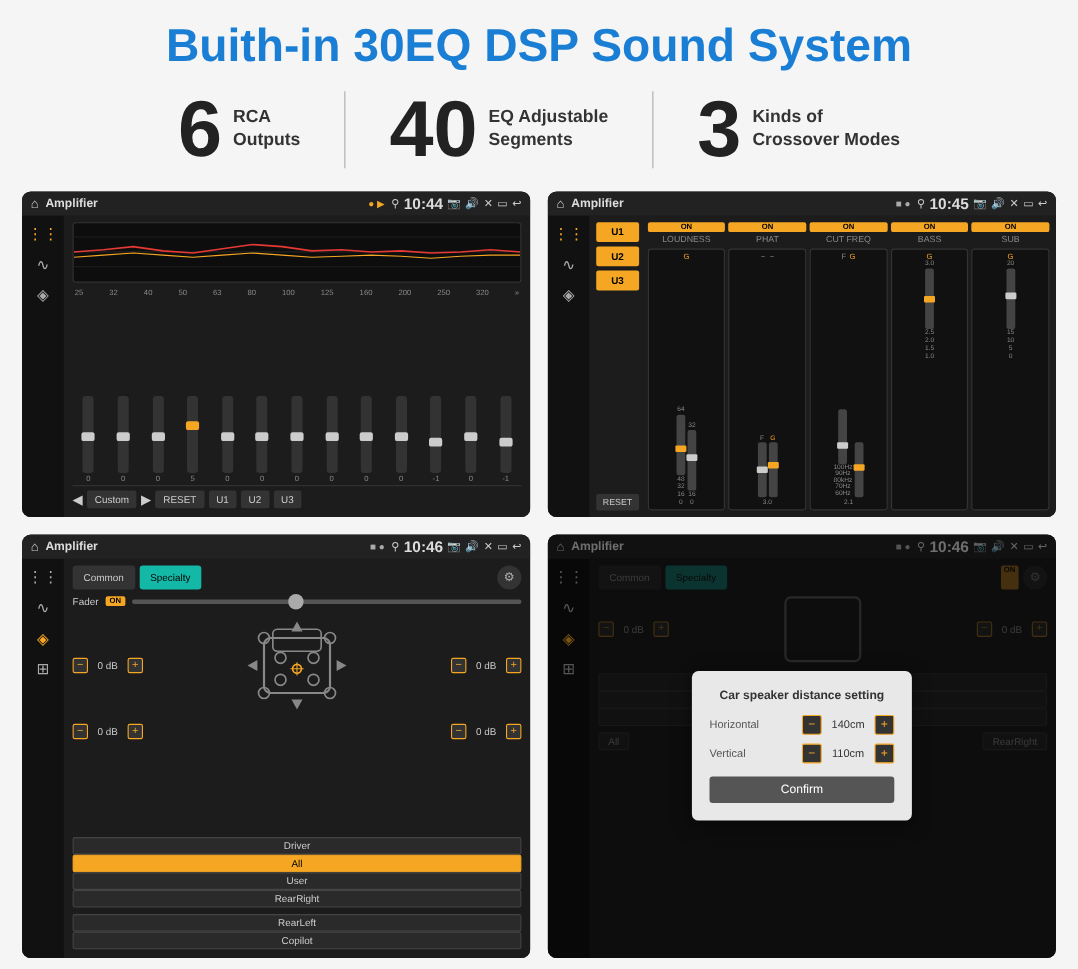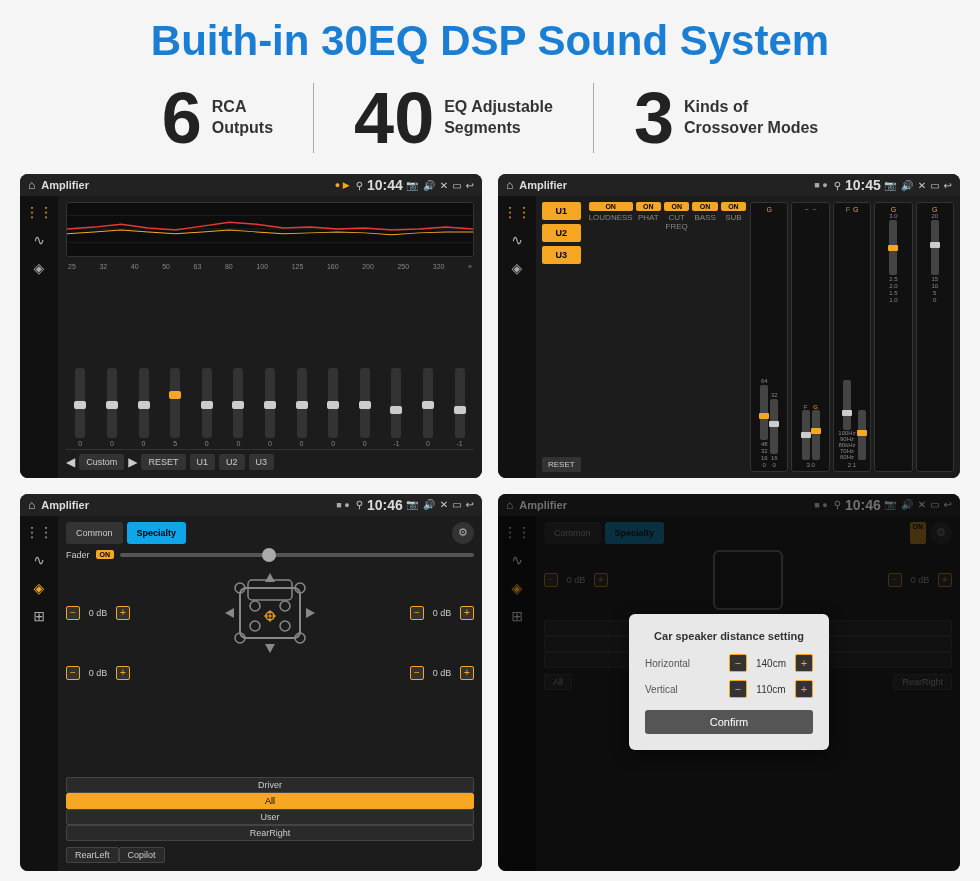--- a/index.html
+++ b/index.html
@@ -314,23 +314,23 @@
       background: #333;
       color: #ccc;
       border: none;
       padding: 3px 10px;
       font-size: 9px;
       border-radius: 3px;
       cursor: pointer;
     }
 
     .tab-btn.active {
-      background: #0ea5e9;
+      background: #14b8a6;
       color: #000;
-      font-weight: bold;
+      font-weight: normal;
     }
 
     .fader-row {
       display: flex;
       align-items: center;
       gap: 6px;
       margin-bottom: 8px;
     }
 
     .fader-label {
@@ -700,21 +700,21 @@
           <div style="display:flex;gap:4px;flex:1;">
 
             <div class="u-buttons">
               <button class="u-btn">U1</button>
               <button class="u-btn">U2</button>
               <button class="u-btn">U3</button>
               <div style="flex:1;"></div>
               <button class="reset-btn">RESET</button>
             </div>
 
-            <div style="flex:1;display:flex;flex-direction:row;gap:4px;">
+            <div style="flex:1;display:flex;flex-direction:column;gap:4px;">
 
               <div style="display:flex;gap:3px;">
                 <div style="flex:1;text-align:center;">
                   <div class="on-badge">ON</div>
                   <div class="panel-label">LOUDNESS</div>
                 </div>
                 <div style="flex:1;text-align:center;">
                   <div class="on-badge">ON</div>
                   <div class="panel-label">PHAT</div>
                 </div>
@@ -930,21 +930,21 @@
               </div>
             </div>
           </div>
 
           <div class="bottom-labels">
             <button class="bottom-label-btn">Driver</button>
             <button class="bottom-label-btn highlight">All</button>
             <button class="bottom-label-btn">User</button>
             <button class="bottom-label-btn">RearRight</button>
           </div>
-          <div style="display:flex;padding:2px 0;">
+          <div style="display:flex;padding:2px 0;flex-direction:column;">
             <button class="bottom-label-btn">RearLeft</button>
             <button class="bottom-label-btn">Copilot</button>
           </div>
         </div>
       </div>
     </div>
 
     <div class="screen screen-relative" style="position:relative;">
       <div class="status-bar">
         <span class="home-icon">⌂</span>

